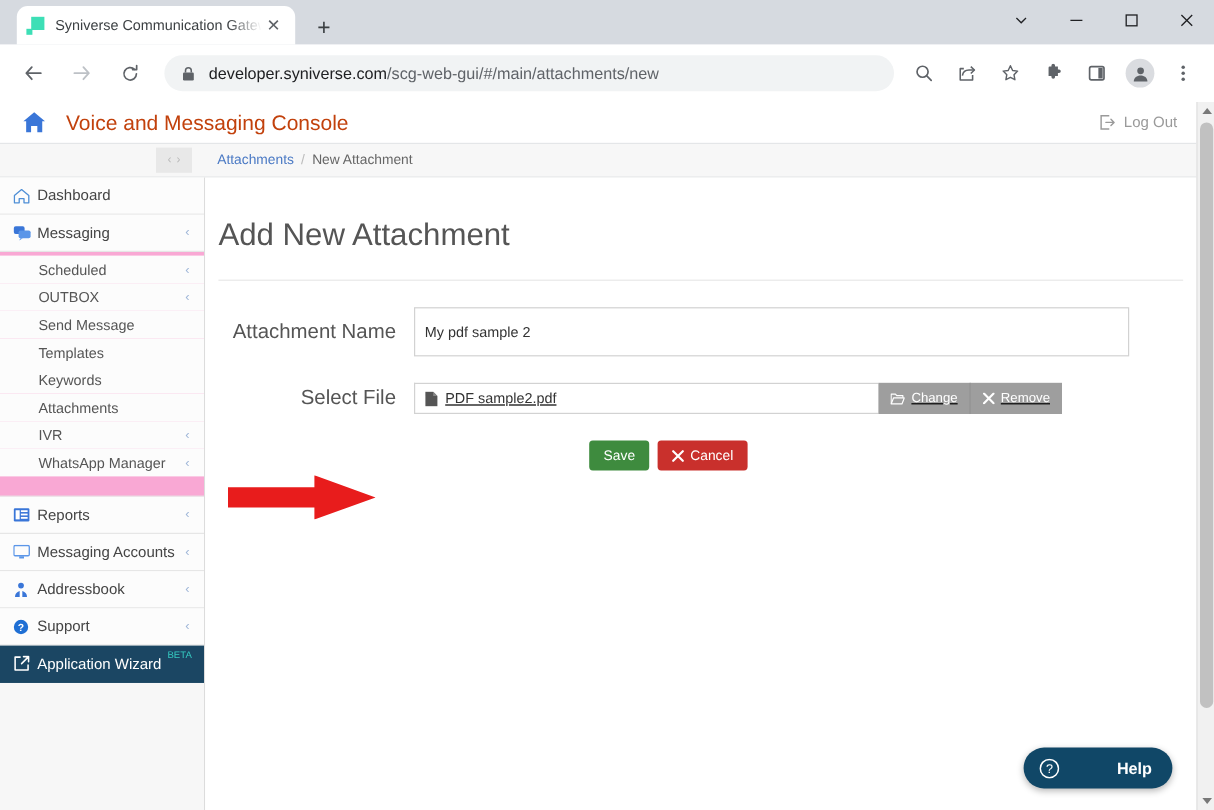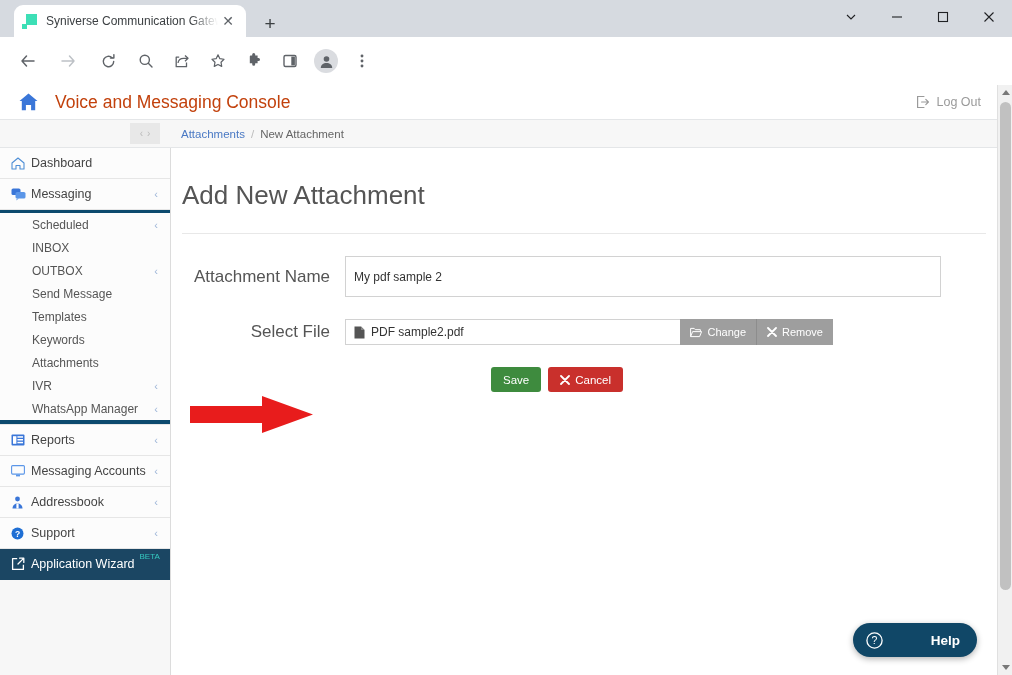--- a/index.html
+++ b/index.html
@@ -128,21 +128,21 @@
   }
   .side-item .ico { width:20px; flex:0 0 20px; display:flex; align-items:center; }
   .side-item .lbl { flex:1; }
   .side-item .chev { color:#9fb6d8; font-size:11px; margin-right:12px; }
   .side-sub {
     height:23px; display:flex; align-items:center; padding-left:32px;
     background:#fcfcfc; cursor:pointer; font-size:12px; color:#555;
   }
   .side-sub .lbl { flex:1; }
   .side-sub .chev { color:#9fb6d8; font-size:11px; margin-right:12px; }
-  .sub-group { border-bottom:1px solid #e6e6e6; padding:3px 0 4px 0; background:#0c4a6e; }
+  .sub-group { border-bottom:1px solid #e6e6e6; padding:3px 0 16px 0; background:#f9a8d4; }
   .side-item.wizard {
     background:#1b4663; color:#ffffff; border-bottom:1px solid #1b4663;
   }
   .side-item.wizard .badge {
     font-size:8px; color:#35c9c0; margin-left:5px; vertical-align:super;
     position:relative; top:-4px;
   }
 
   
   .content {
@@ -157,21 +157,21 @@
   .form-row { display:flex; align-items:center; margin-top:22px; }
   .form-label {
     width:174px; flex:0 0 174px; text-align:right; padding-right:15px;
     font-size:17px; color:#555;
   }
   .text-input {
     width:596px; height:41px; border:1px solid #d2d2d2; background:#ffffff;
     font-size:12px; color:#333; padding:0 8px; font-family:"Liberation Sans", sans-serif;
     outline:none;
   }
-  .file-wrap { display:flex; width:488px; height:26px; }
+  .file-wrap { display:flex; width:540px; height:26px;text-decoration:underline; }
   .file-display {
     flex:1; border:1px solid #d2d2d2; border-right:none; background:#fff;
     display:flex; align-items:center; padding:0 8px; font-size:12px; color:#333;
     overflow:hidden; white-space:nowrap;
   }
   .file-display svg { margin-right:6px; flex:0 0 auto; }
   .fbtn {
     background:#9e9e9e; color:#fff; font-size:11px; border:none;
     display:flex; align-items:center; justify-content:center; gap:5px;
     padding:0 10px; cursor:pointer; font-family:"Liberation Sans", sans-serif;
@@ -271,20 +271,29 @@
           <path d="M3 9h12M10.5 4L15 9l-4.5 5" stroke="#bdc1c6" stroke-width="1.5" fill="none" stroke-linecap="round" stroke-linejoin="round"></path>
         </svg>
     </div>
     <div class="nav-btn">
       <svg width="17" height="17" viewBox="0 0 18 18">
           <path d="M14.5 9a5.5 5.5 0 1 1-1.7-4" stroke="#5f6368" stroke-width="1.5" fill="none" stroke-linecap="round"></path>
           <path d="M14.7 1.7v3.6h-3.6" stroke="#5f6368" stroke-width="1.5" fill="none" stroke-linecap="round" stroke-linejoin="round"></path>
         </svg>
     </div>
 
+    <div class="omnibox">
+      <span class="lock">
+        <svg width="12" height="13" viewBox="0 0 12 13">
+            <rect x="1.5" y="5.5" width="9" height="6.5" rx="1" fill="#5f6368"></rect>
+            <path d="M3.6 5.5V3.8a2.4 2.4 0 0 1 4.8 0v1.7" stroke="#5f6368" stroke-width="1.3" fill="none"></path>
+          </svg>
+      </span>
+      <span class="url"><span>developer.syniverse.com</span><span class="path">/scg-web-gui/#/main/attachments/new</span></span>
+    </div>
 
     <div class="tb-icons">
       <div class="tb-icon">
         <svg width="16" height="16" viewBox="0 0 16 16">
             <circle cx="6.8" cy="6.8" r="4.6" stroke="#5f6368" stroke-width="1.4" fill="none"></circle>
             <line x1="10.3" y1="10.3" x2="14" y2="14" stroke="#5f6368" stroke-width="1.4" stroke-linecap="round"></line>
           </svg>
       </div>
       <div class="tb-icon">
         <svg width="16" height="16" viewBox="0 0 16 16">
@@ -376,24 +385,20 @@
             </svg>
         </span>
         <span class="lbl">Messaging</span>
         <span class="chev">‹</span>
       </div>
 
       <div class="sub-group">
         <div class="side-sub">
           <span class="lbl">Scheduled</span>
           <span class="chev">‹</span>
-        </div>
-        <div class="side-sub">
-          <span class="lbl">INBOX</span>
-          <span class="chev"></span>
         </div>
         <div class="side-sub">
           <span class="lbl">OUTBOX</span>
           <span class="chev">‹</span>
         </div>
         <div class="side-sub">
           <span class="lbl">Send Message</span>
           <span class="chev"></span>
         </div>
         <div class="side-sub">

